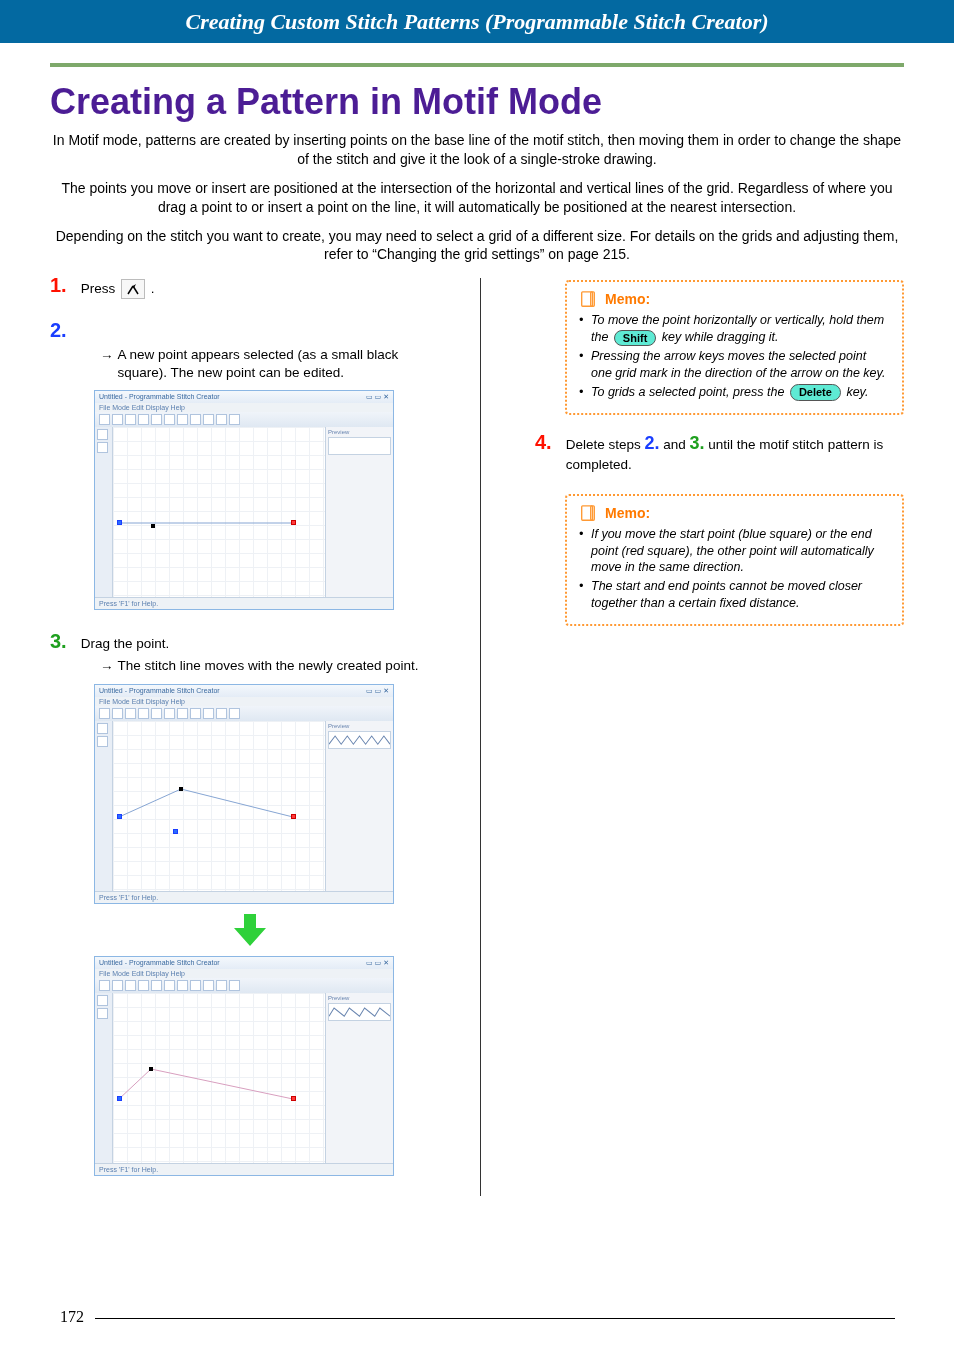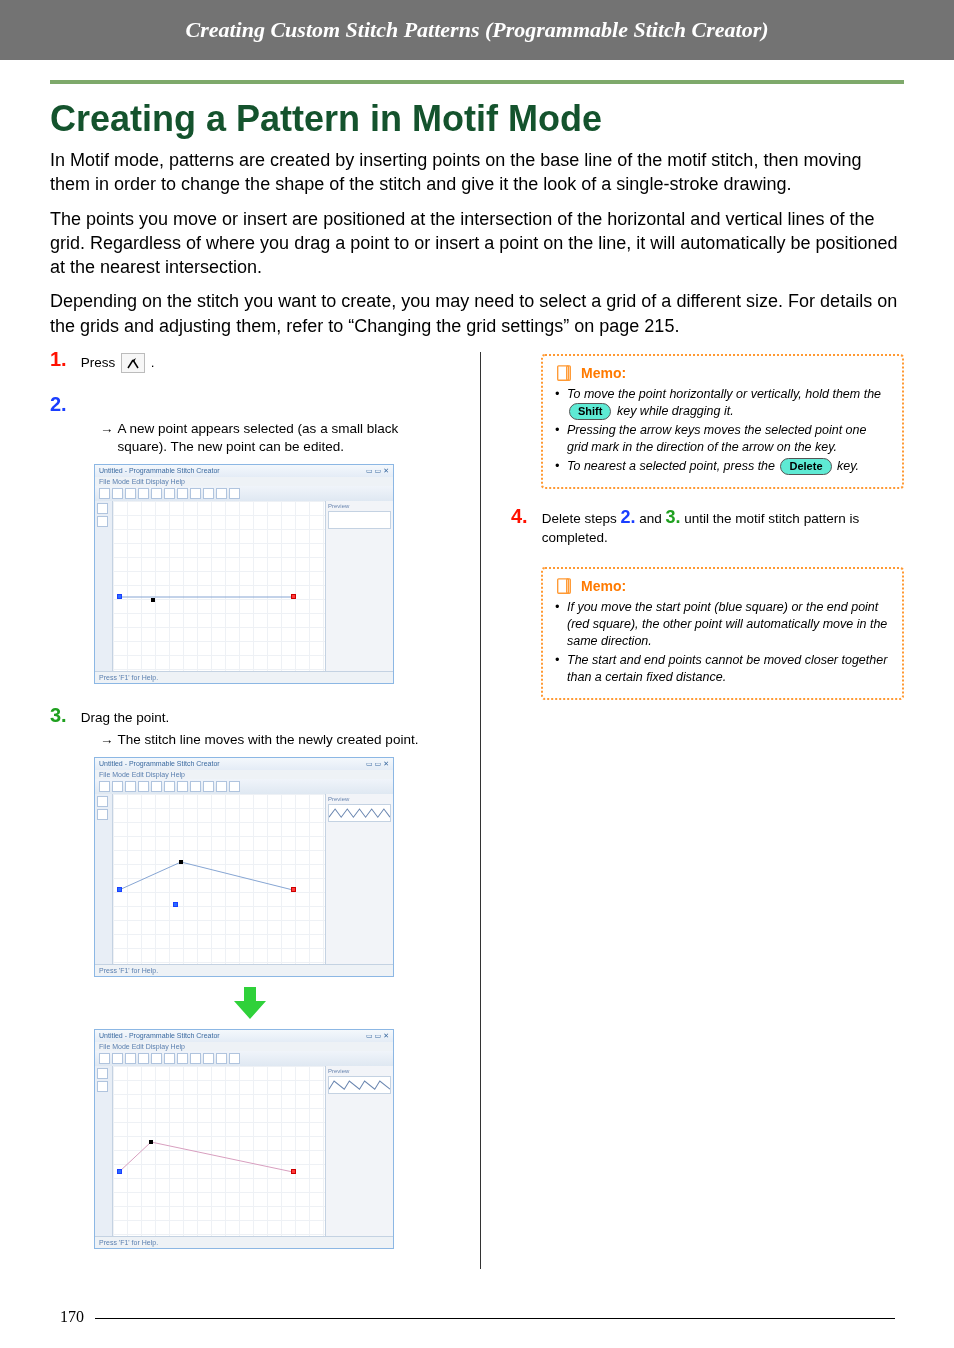--- a/index.html
+++ b/index.html
@@ -5,57 +5,58 @@
   * { box-sizing: border-box; margin: 0; padding: 0; }
   body {
     width: 954px;
     height: 1348px;
     font-family: Arial, Helvetica, sans-serif;
     background: #fff;
     position: relative;
     color: #000;
   }
   .top-band {
-    background: #737373;
-    height: 60px;
+    background: #0369a1;
+    height: 43px;
     width: 100%;
     display: flex;
     align-items: center;
     justify-content: center;
   }
   .top-band h1 {
     font-style: italic;
     font-weight: bold;
     font-size: 22px;
     color: #fff;
     font-family: Georgia, "Times New Roman", serif;
   }
   .page-body {
     border-top: 4px solid #7ea96b;
     margin: 20px 50px 0 50px;
     padding-top: 14px;
   }
   .main-title {
-    color: #14532d;
+    color: #4c1d95;
     font-size: 36px;
     font-weight: bold;
     margin-bottom: 8px;
   }
   .intro p {
-    font-size: 18px;
+    font-size: 14px;
     line-height: 1.35;
     margin-bottom: 10px;
+    text-align: center;
   }
   .columns {
     display: flex;
     gap: 30px;
     margin-top: 10px;
   }
   .col-left { flex: 0 0 400px; }
-  .col-right { flex: 1; }
+  .col-right { flex: 1; margin-left: 24px; }
   .col-divider {
     width: 1px;
     background: #333;
     margin-top: 4px;
   }
   .step {
     margin-bottom: 20px;
   }
   .step-head {
     display: flex;
@@ -454,21 +455,21 @@
               <span> key while dragging it.</span>
             </span>
               </li>
             <li>
                 <span class="bullet">•</span>
                 <span>Pressing the arrow keys moves the selected point one grid mark in the direction of the arrow on the key.</span>
               </li>
             <li>
                 <span class="bullet">•</span>
                 <span>
-              <span>To nearest a selected point, press the </span>
+              <span>To grids a selected point, press the </span>
               <span class="key-pill">Delete</span>
               <span> key.</span>
             </span>
               </li>
           </ul>
         </div>
       </div>
 
       <div class="step">
         <div class="step-head">
@@ -503,14 +504,14 @@
               </li>
           </ul>
         </div>
       </div>
 
     </div>
   </div>
 
 </div>
 
-<div class="page-num">170</div>
+<div class="page-num">172</div>
 <div class="pagenum-rule"></div>
 
 </body></html>

